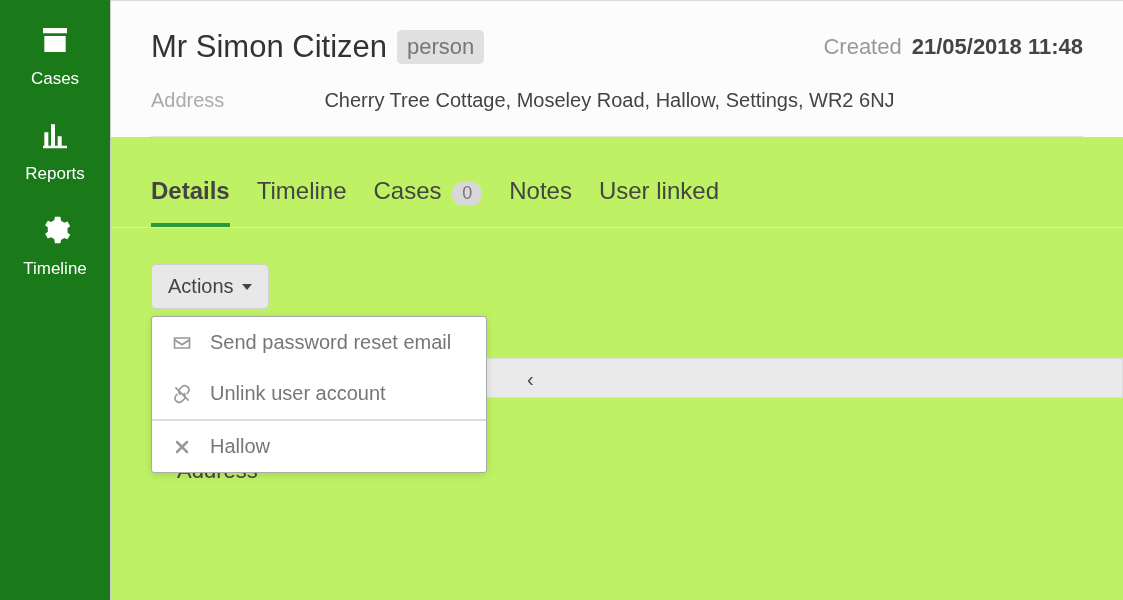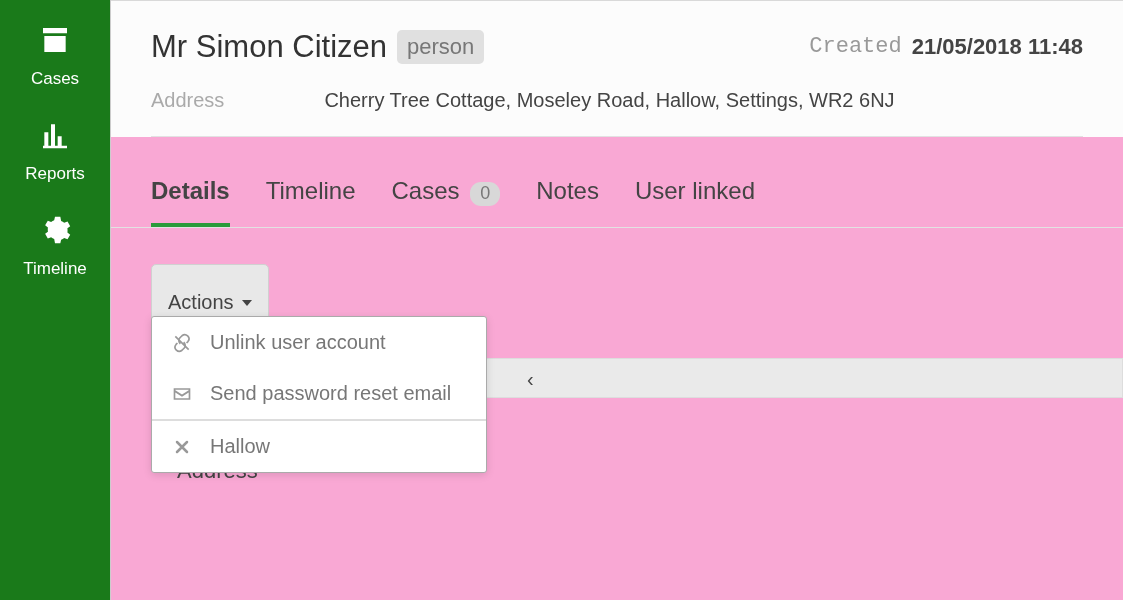--- a/index.html
+++ b/index.html
@@ -1,37 +1,37 @@
 <!DOCTYPE html>
 <html><head>
   <meta charset="utf-8">
   <style>
     * { box-sizing: border-box; margin: 0; padding: 0; font-family: -apple-system, BlinkMacSystemFont, "Segoe UI", Helvetica, Arial, sans-serif; }
     body { background: #fff; width: 1123px; height: 600px; overflow: hidden; position: relative; }
     .sidebar { position: absolute; left: 0; top: 0; width: 110px; height: 600px; background: #1a7a1a; display: flex; flex-direction: column; align-items: center; padding-top: 12px; }
     .sidebar-item { display: flex; flex-direction: column; align-items: center; color: #fff; font-size: 17px; cursor: pointer; padding: 12px 0 18px 0; width: 100%; }
     .sidebar-item svg { width: 32px; height: 32px; margin-bottom: 8px; fill: #fff; }
-    .main { position: absolute; left: 110px; right: 0; top: 0; bottom: 0; background: #f9a8d4; border-left: 1px solid #ccc; }
+    .main { position: absolute; left: 110px; right: 0; top: 0; bottom: 0; background: #bef264; border-left: 1px solid #ccc; }
     .header { padding: 28px 40px 0 40px; border-top: 1px solid #d9d9d9; background: #fcfcfc; }
     .title-row { display: flex; align-items: center; gap: 10px; margin-bottom: 24px; }
     .page-title { font-size: 31px; font-weight: 300; color: #333; }
     .badge-gray { background: #e0e0e0; color: #777; border-radius: 5px; padding: 4px 10px; font-size: 22px; }
     .badge-blue { background: #337ab7; color: #fff; border-radius: 5px; padding: 5px 14px; font-size: 18px; }
     .created { margin-left: auto; display: flex; gap: 10px; font-size: 22px; }
-    .created-label { color: #999; font-family: Liberation Mono, monospace; }
+    .created-label { color: #999; }
     .created-value { color: #444; font-weight: 700; }
     .address-row { display: flex; gap: 100px; padding-bottom: 24px; font-size: 20px; border-bottom: 1px solid #e2e2e2; }
     .address-label { color: #aaa; }
     .address-value { color: #444; }
-    .tabs { display: flex; gap: 36px; padding: 40px 40px 0 40px; font-size: 24px; color: #444; border-bottom: 1px solid #e2e2e2; }
+    .tabs { display: flex; gap: 27px; padding: 40px 40px 0 40px; font-size: 24px; color: #444; border-bottom: 1px solid #e2e2e2; }
     .tab { padding-bottom: 18px; cursor: pointer; position: relative; }
     .tab.active { font-weight: 600; border-bottom: 4px solid #2a9a3a; }
     .tab-count { display: inline-flex; align-items: center; justify-content: center; background: #d8d8d8; color: #777; border-radius: 11px; padding: 0 10px; height: 24px; font-size: 18px; margin-left: 4px; }
     .content { padding: 36px 40px 0 40px; position: relative; }
-    .actions-btn { background: #e8e8e8; border: 1px solid #d0d0d0; border-radius: 5px; padding: 26px 16px; font-size: 20px; color: #444; cursor: pointer; display: inline-flex; align-items: center; gap: 6px; }
+    .actions-btn { background: #e8e8e8; border: 1px solid #d0d0d0; border-radius: 5px; padding: 10px 16px; font-size: 20px; color: #444; cursor: pointer; display: inline-flex; align-items: center; gap: 6px; }
     .caret-down { width: 0; height: 0; border-left: 5px solid transparent; border-right: 5px solid transparent; border-top: 6px solid #444; margin-left: 2px; }
     .dropdown { position: absolute; top: 88px; left: 40px; width: 336px; background: #fff; border: 1px solid #aaa; border-radius: 3px; box-shadow: 0 2px 8px rgba(0,0,0,0.12); z-index: 10; }
     .dropdown-item { display: flex; align-items: center; gap: 18px; padding: 14px 20px; font-size: 20px; color: #777; cursor: pointer; }
     .dropdown-divider { height: 1px; background: #ddd; }
     .dropdown-icon { width: 20px; height: 20px; fill: #999; display:flex; align-items:center; justify-content:center; }
     .behind-band { position: absolute; top: 130px; left: 40px; right: 0; height: 40px; background: #eaeaea; border: 1px solid #ddd; z-index: 0; }
     .behind-label { position: absolute; top: 230px; left: 66px; font-size: 22px; color: #444; z-index: 0; }
     .behind-kchar { position: absolute; top: 140px; left: 416px; font-size: 20px; color: #444; z-index: 0; }
   </style>
 </head>
@@ -106,32 +106,32 @@
     </button>
 
     <div class="behind-band"></div>
     <span class="behind-kchar">‹</span>
     <span class="behind-label">Address</span>
 
     <div class="dropdown">
       <div class="dropdown-item">
         <span class="dropdown-icon">
           <svg viewBox="0 0 24 24">
+              <path d="M2 5h20v14H2V5zm2 2v.4l8 5.3 8-5.3V7H4zm0 3.1V17h16v-6.9l-8 5.3-8-5.3z"></path>
+            </svg>
+        </span>
+        <span>Send password reset email</span>
+      </div>
+      <div class="dropdown-item">
+        <span class="dropdown-icon">
+          <svg viewBox="0 0 24 24">
               <path d="M10 13a5 5 0 01-.7-7L12 3.3a5 5 0 017.1 7L17.5 12m-3.5-1a5 5 0 01.7 7L12 20.7a5 5 0 01-7.1-7L6.5 12M4 4l16 16" stroke="#999" stroke-width="2" fill="none"></path>
             </svg>
         </span>
         <span>Unlink user account</span>
-      </div>
-      <div class="dropdown-item">
-        <span class="dropdown-icon">
-          <svg viewBox="0 0 24 24">
-              <path d="M2 5h20v14H2V5zm2 2v.4l8 5.3 8-5.3V7H4zm0 3.1V17h16v-6.9l-8 5.3-8-5.3z"></path>
-            </svg>
-        </span>
-        <span>Send password reset email</span>
       </div>
       <div class="dropdown-divider"></div>
       <div class="dropdown-divider"></div>
       <div class="dropdown-item">
         <span class="dropdown-icon">
           <svg viewBox="0 0 24 24">
               <path d="M18 6L6 18M6 6l12 12" stroke="#999" stroke-width="3" fill="none" stroke-linecap="round"></path>
             </svg>
         </span>
         <span>Hallow</span>

